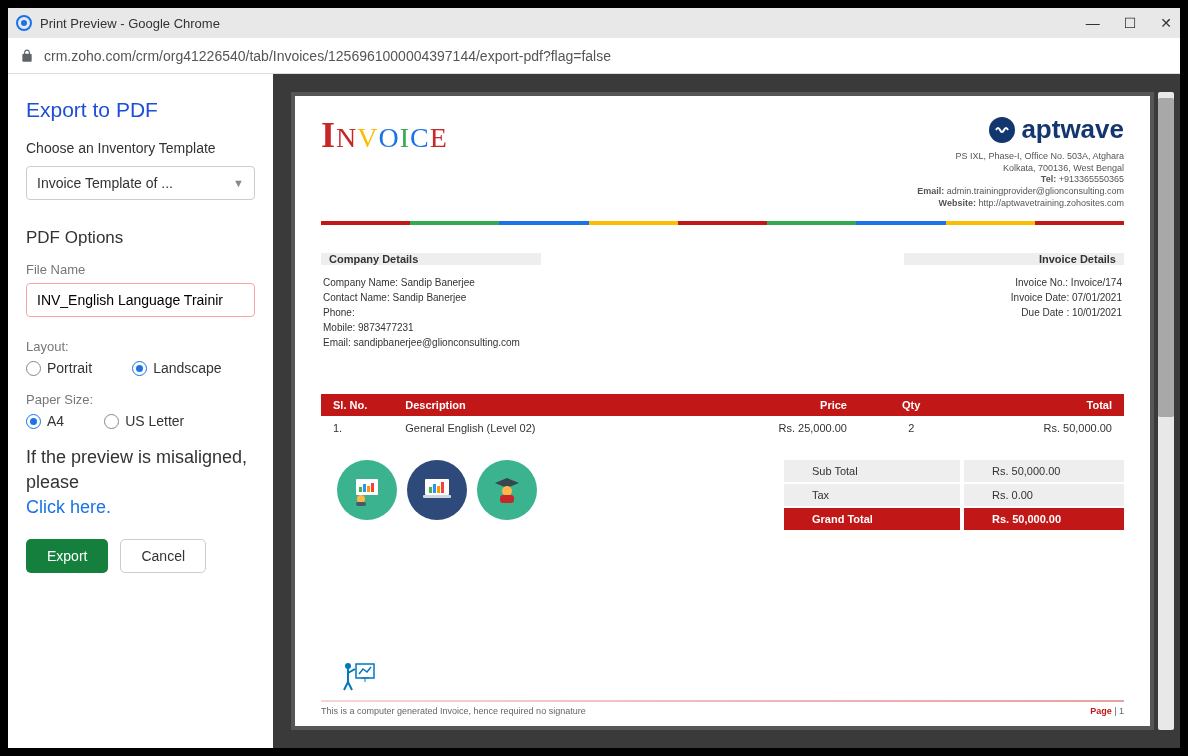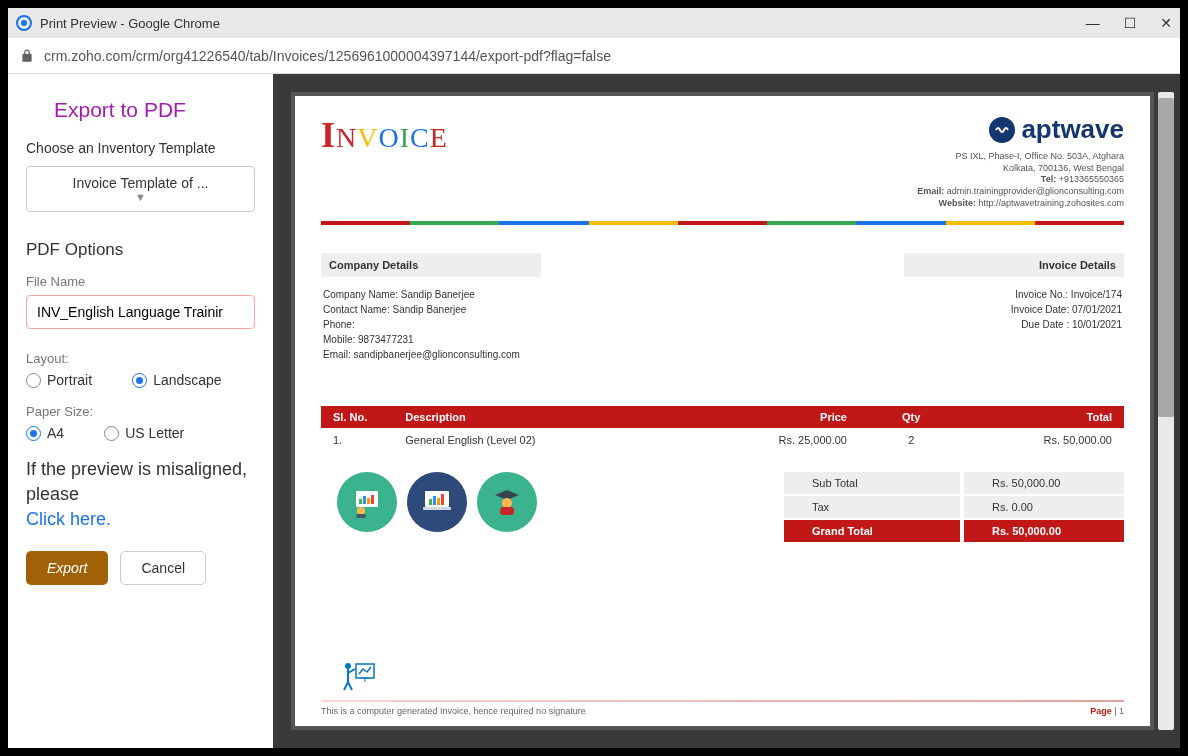--- a/index.html
+++ b/index.html
@@ -8,58 +8,58 @@
   .chrome-window { width: 100%; height: 100%; background: #fff; display: flex; flex-direction: column; }
   .titlebar { height: 30px; background: #e8e8e8; display: flex; align-items: center; padding: 0 8px; font-size: 13px; color: #333; }
   .titlebar-icon { width: 16px; height: 16px; margin-right: 8px; border-radius: 50%; border: 2px solid #1a73e8; position: relative; }
   .titlebar-icon::after { content: ''; position: absolute; width: 6px; height: 6px; border-radius: 50%; background: #1a73e8; top: 3px; left: 3px; }
   .titlebar-controls { margin-left: auto; display: flex; gap: 24px; }
   .titlebar-controls span { font-size: 14px; cursor: pointer; color: #333; font-family: sans-serif; }
   .urlbar { height: 36px; background: #fff; display: flex; align-items: center; padding: 0 12px; border-bottom: 1px solid #ddd; font-size: 14px; color: #555; }
   .lock-icon { width: 14px; height: 14px; margin-right: 10px; }
   .content { flex: 1; display: flex; overflow: hidden; }
   .sidebar { width: 265px; padding: 24px 18px; background: #fff; font-size: 14px; color: #333; }
-  .sidebar h2 { font-size: 21px; font-weight: 500; color: #a21caf; margin-bottom: 18px; margin-left: 28px; }
+  .sidebar h2 { font-size: 21px; font-weight: 500; color: #1d4ed8; margin-bottom: 18px; }
   .sidebar .label { font-size: 14px; color: #333; margin-bottom: 10px; }
-  .sidebar .select { border: 1px solid #ccc; border-radius: 4px; padding: 8px 10px; display: flex; justify-content: space-between; align-items: center; cursor: pointer; margin-bottom: 28px; font-size: 14px; flex-direction: column; }
+  .sidebar .select { border: 1px solid #ccc; border-radius: 4px; padding: 8px 10px; display: flex; justify-content: space-between; align-items: center; cursor: pointer; margin-bottom: 28px; font-size: 14px; }
   .sidebar .select span:last-child { color: #888; font-size: 11px; }
   .sidebar h3 { font-size: 17px; font-weight: 500; margin-bottom: 14px; }
   .sidebar .field-label { font-size: 13px; color: #777; margin-bottom: 6px; }
   .sidebar input[type=text] { width: 100%; border: 1px solid #fca5a5; border-radius: 4px; padding: 8px 10px; font-size: 14px; margin-bottom: 22px; }
   .radio-row { display: flex; gap: 40px; margin-bottom: 16px; align-items: flex-start; }
   .radio-item { display: flex; align-items: center; gap: 6px; cursor: pointer; font-size: 14px; }
   .radio { width: 15px; height: 15px; border: 1.5px solid #888; border-radius: 50%; display: inline-flex; align-items: center; justify-content: center; }
   .radio.checked { border-color: #1a73e8; }
   .radio.checked::after { content: ''; width: 7px; height: 7px; background: #1a73e8; border-radius: 50%; }
   .help-text { font-size: 18px; color: #333; margin-top: 12px; line-height: 1.4; }
   .help-text a { color: #1a73e8; text-decoration: none; }
   .btns { display: flex; gap: 12px; margin-top: 18px; }
   .btn { padding: 8px 20px; border-radius: 5px; font-size: 14px; cursor: pointer; border: 1px solid transparent; }
-  .btn-primary { background: #a16207; color: #fff; font-style: italic; }
+  .btn-primary { background: #15803d; color: #fff; }
   .btn-secondary { background: #fff; color: #333; border: 1px solid #ccc; }
   .preview-area { flex: 1; background: #3a3a3a; padding: 18px 6px 18px 18px; position: relative; overflow: hidden; display: flex; }
   .doc-wrapper { flex: 1; background: #565656; padding: 4px; overflow: hidden; }
   .doc { width: 100%; height: 100%; background: #fff; padding: 18px 26px 10px 26px; display: flex; flex-direction: column; font-size: 11px; color: #333; }
   .doc-header { display: flex; justify-content: space-between; align-items: flex-start; }
   .doc-title { font-size: 28px; font-weight: 400; letter-spacing: 1px; font-family: 'Times New Roman', serif; }
   .doc-title .c1 { color: #c62828; font-size: 36px; font-weight: bold; }
   .doc-title .c2 { color: #c62828; }
   .doc-title .c3 { color: #fbbc04; }
   .doc-title .c4 { color: #1a73e8; }
   .doc-title .c5 { color: #34a853; }
   .doc-title .c6 { color: #c62828; }
   .brand { text-align: right; }
   .brand-logo { font-size: 26px; font-weight: bold; color: #14366e; display: flex; align-items: center; justify-content: flex-end; gap: 6px; }
   .brand-logo-icon { width: 26px; height: 26px; border-radius: 50%; background: #14366e; display: inline-flex; align-items: center; justify-content: center; color: #fff; }
   .brand-addr { font-size: 9px; color: #555; margin-top: 6px; line-height: 1.3; }
   .rainbow { height: 4px; margin-top: 12px; display: flex; }
   .rainbow div { flex: 1; }
   .details-row { display: flex; justify-content: space-between; margin-top: 28px; gap: 100px;}
   .details-box { font-size: 10px; min-width:220px;}
-  .details-box h4 { background: #eee; padding: 6px 8px; font-size: 11px; font-weight: bold; margin-bottom: 10px; }
+  .details-box h4 { background: #eee; padding: 0 8px; font-size: 11px; font-weight: bold; margin-bottom: 10px; }
   .details-box .text { padding: 0 2px; line-height: 1.5; }
   .details-box.right { text-align: right; }
   .details-box.right h4 { text-align: right; }
   .inv-table { width: 100%; border-collapse: collapse; margin-top: 44px; font-size: 11px; }
   .inv-table thead th { background: #c21717; color: #fff; text-align: left; padding: 5px 12px; font-weight: bold; font-size:11px;}
   .inv-table thead th:nth-child(3), .inv-table thead th:nth-child(4), .inv-table thead th:nth-child(5) { text-align: right; }
   .inv-table thead th:nth-child(4) { text-align: center; }
   .inv-table tbody td { padding: 6px 12px; font-size: 11px; }
   .inv-table tbody td:nth-child(3), .inv-table tbody td:nth-child(5) { text-align: right; }
   .inv-table tbody td:nth-child(4) { text-align: center; }

